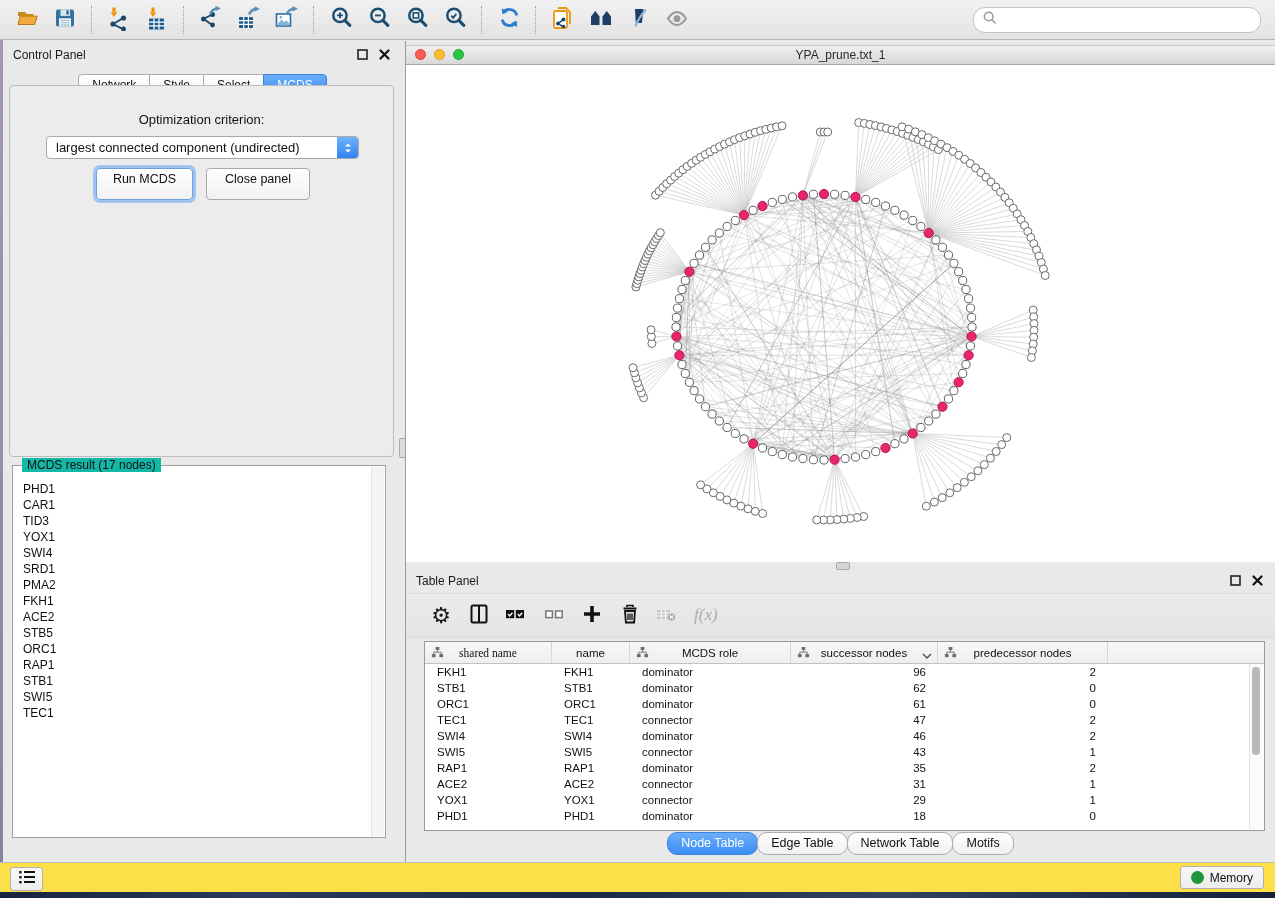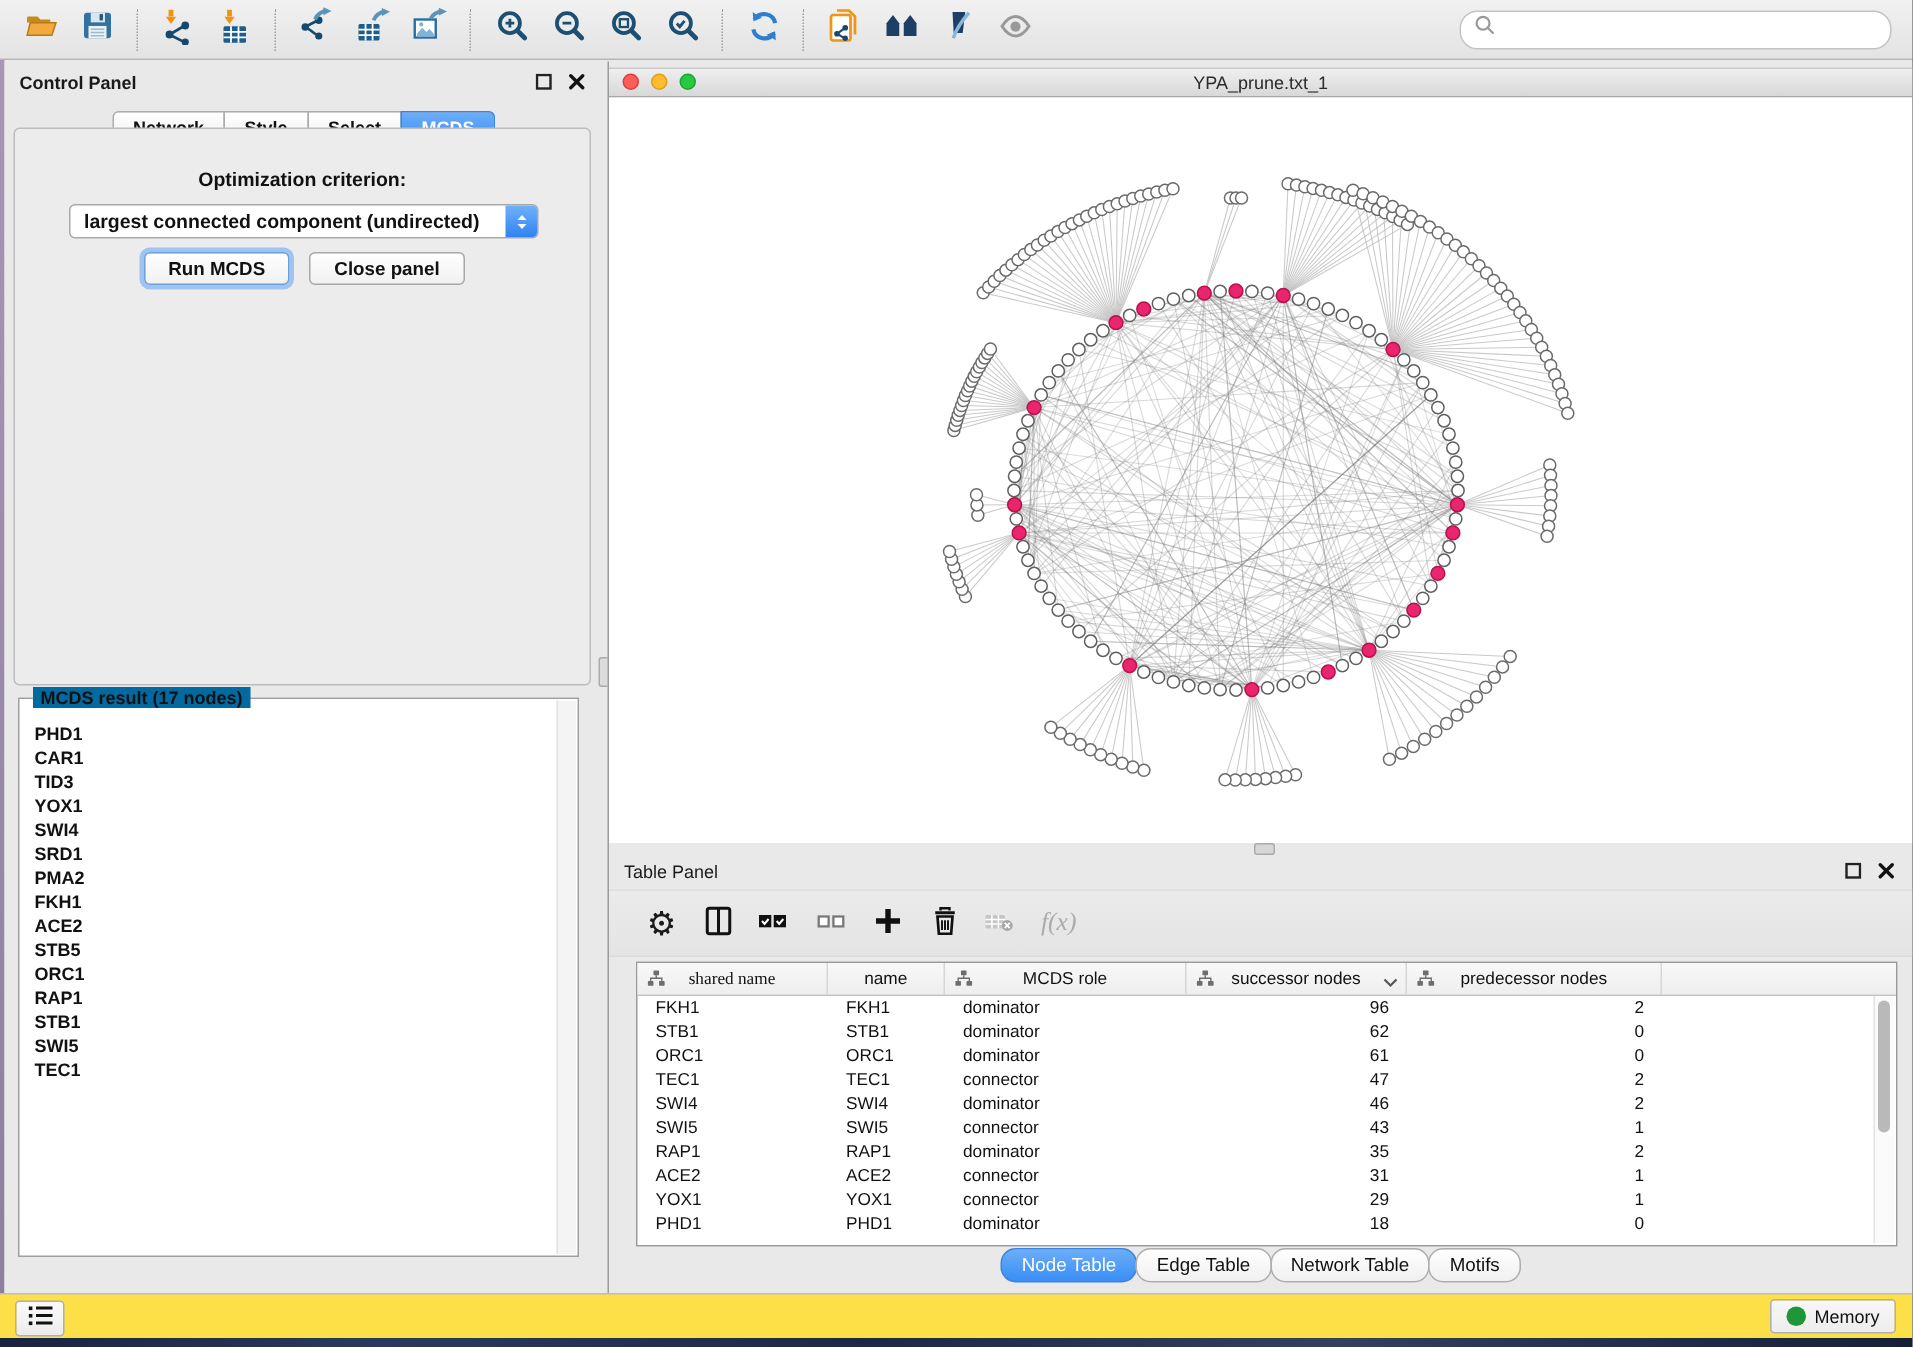--- a/index.html
+++ b/index.html
@@ -14,45 +14,45 @@
   .search{margin-left:auto;margin-right:14px;width:270px;height:24px;background:#fff;
           border:1px solid #c3c3c3;border-radius:12px;display:flex;align-items:center;padding:0 8px;}
   .search input{border:none;outline:none;flex:1;font-size:12px;background:transparent;
                 font-family:"Liberation Sans",sans-serif;}
   
   .desk-left{position:absolute;left:0;top:40px;width:3px;height:853px;
              background:linear-gradient(#a695b6,#8b7fa0);}
   .desk-bottom{position:absolute;left:0;top:892px;width:1275px;height:6px;
              background:linear-gradient(90deg,#18233f,#2a3a5e 20%,#1c2946 45%,#32415f 70%,#151f38);}
   
-  .cpanel{position:absolute;left:3px;top:41px;width:399px;height:821px;background:#e9e9e9;font-weight:bold;}
+  .cpanel{position:absolute;left:3px;top:41px;width:399px;height:821px;background:#e9e9e9;}
   .panel-title{position:absolute;left:10px;top:7px;font-size:12px;color:#1a1a1a;}
   .win-btns{position:absolute;right:12px;top:8px;display:flex;gap:11px;align-items:center;}
   .win-btns svg{display:block;}
   .tabs{display:flex;}
   .cp-tabs{position:absolute;left:0;top:33px;width:100%;justify-content:center;}
   .tab{height:20px;line-height:20px;padding:0 13px;font-size:12px;color:#111;
        background:linear-gradient(#fff,#f0f0f0);border:1px solid #adadad;margin-left:-1px;white-space:nowrap;}
   .tab:first-child{border-radius:4px 0 0 4px;margin-left:0;}
   .tab:last-child{border-radius:0 4px 4px 0;}
   .tab.sel{background:linear-gradient(#6cadf9,#3a8ef5);color:#fff;border-color:#3d83d9;}
   .cp-body{position:absolute;left:6px;top:44px;width:383px;height:370px;background:#ececec;
            border:1px solid #bdbdbd;border-radius:4px;}
   .opt-label{position:absolute;top:26px;left:0;width:100%;text-align:center;font-size:13px;}
   .criterion{position:absolute;top:50px;left:36px;width:313px;height:23px;background:#fff;
              border:1px solid #a9a9a9;border-radius:4px;display:flex;align-items:center;box-sizing:border-box;}
   .criterion .val{flex:1;font-size:13px;padding-left:9px;white-space:nowrap;overflow:hidden;}
   .stepper{width:21px;height:21px;border-radius:0 3px 3px 0;background:linear-gradient(#71b1fb,#2f83f1);
            display:flex;align-items:center;justify-content:center;}
-  .btn{position:absolute;height:22px;background:linear-gradient(#fff,#f1f1f1);border:1px solid #a9a9a9;
+  .btn{position:absolute;height:32px;background:linear-gradient(#fff,#f1f1f1);border:1px solid #a9a9a9;
        border-radius:4px;font-size:12.5px;text-align:center;line-height:21px;box-sizing:border-box;}
   .btn.focus{box-shadow:0 0 0 3px rgba(110,170,245,.6);border-color:#6b9fd8;}
   .fieldset{position:absolute;left:9px;top:424px;width:372px;height:371px;background:#fff;
             border:1px solid #9f9f9f;}
-  .fieldset .legend{position:absolute;top:-8px;left:9px;background:#0369a1;padding:0 5px;font-size:12px;}
+  .fieldset .legend{position:absolute;top:-8px;left:9px;background:#14b8a6;padding:0 5px;font-size:12px;}
   .result-list{position:absolute;left:1px;top:1px;right:14px;bottom:1px;overflow:hidden;
                padding:14px 0 0 9px;font-size:12px;line-height:16px;}
   .list-scroll{position:absolute;top:1px;right:1px;bottom:1px;width:12px;background:#f4f4f4;
                border-left:1px solid #e2e2e2;}
   .split-handle{position:absolute;left:399px;top:438px;width:8px;height:18px;background:#dcdcdc;
                 border:1px solid #ababab;border-radius:2px;}
   
   .rside{position:absolute;left:405px;top:41px;width:870px;height:821px;background:#e9e9e9;
          border-left:1px solid #9c9c9c;box-sizing:border-box;}
   .netwin{position:absolute;left:0;top:4px;width:869px;}

